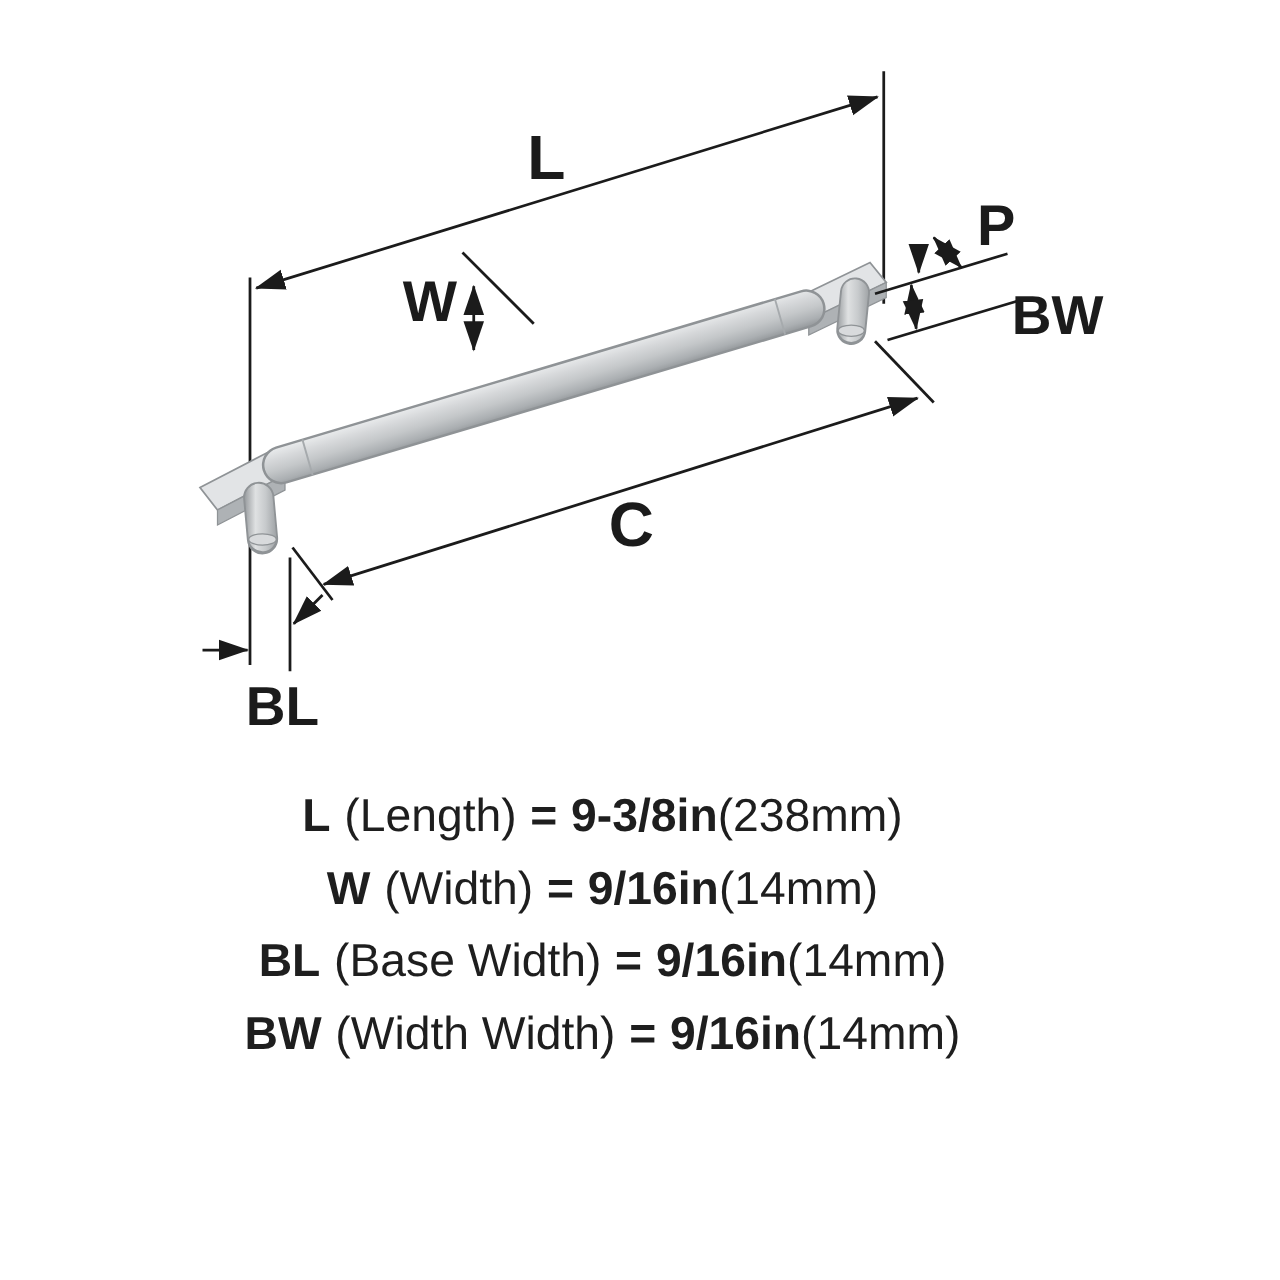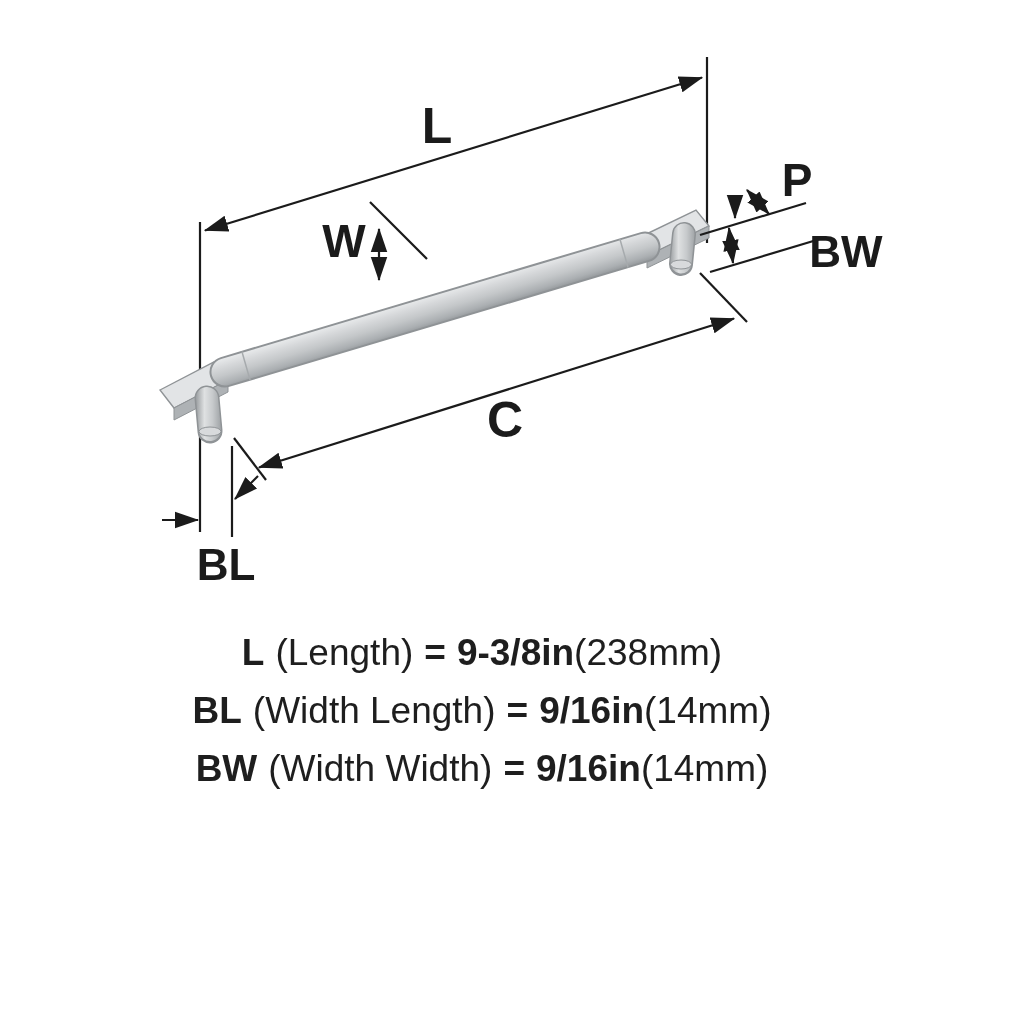--- a/index.html
+++ b/index.html
@@ -99,15 +99,16 @@
   <line x1="259" y1="467.5" x2="734" y2="318.5" stroke="#1b1b1b" stroke-width="2.2" marker-start="url(#arw)" marker-end="url(#arw)"></line>
   <text x="505" y="437" font-size="50" text-anchor="middle">C</text>
 
   <line x1="162" y1="520" x2="198" y2="520" stroke="#1b1b1b" stroke-width="2.2" marker-end="url(#arw)"></line>
   <line x1="258" y1="476" x2="235" y2="499" stroke="#1b1b1b" stroke-width="2.2" marker-end="url(#arw)"></line>
   <text x="226" y="580" font-size="44" text-anchor="middle">BL</text>
 </svg>
 
 <div class="specs">
   <div class="row"><span class="b sp">L</span><span class="r sp">(Length)</span><span class="b sp">=</span><span class="b">9-3/8in</span><span class="r">(238mm)</span></div>
-  <div class="row"><span class="b sp">BL</span><span class="r sp">(Width Length)</span><span class="b sp">=</span><span class="b">9/16in</span><span class="r">(14mm)</span></div>
+  <div class="row"><span class="b sp">W</span><span class="r sp">(Width)</span><span class="b sp">=</span><span class="b">9/16in</span><span class="r">(14mm)</span></div>
+  <div class="row"><span class="b sp">BL</span><span class="r sp">(Base Width)</span><span class="b sp">=</span><span class="b">9/16in</span><span class="r">(14mm)</span></div>
   <div class="row"><span class="b sp">BW</span><span class="r sp">(Width Width)</span><span class="b sp">=</span><span class="b">9/16in</span><span class="r">(14mm)</span></div>
 </div>
 
 </body></html>

